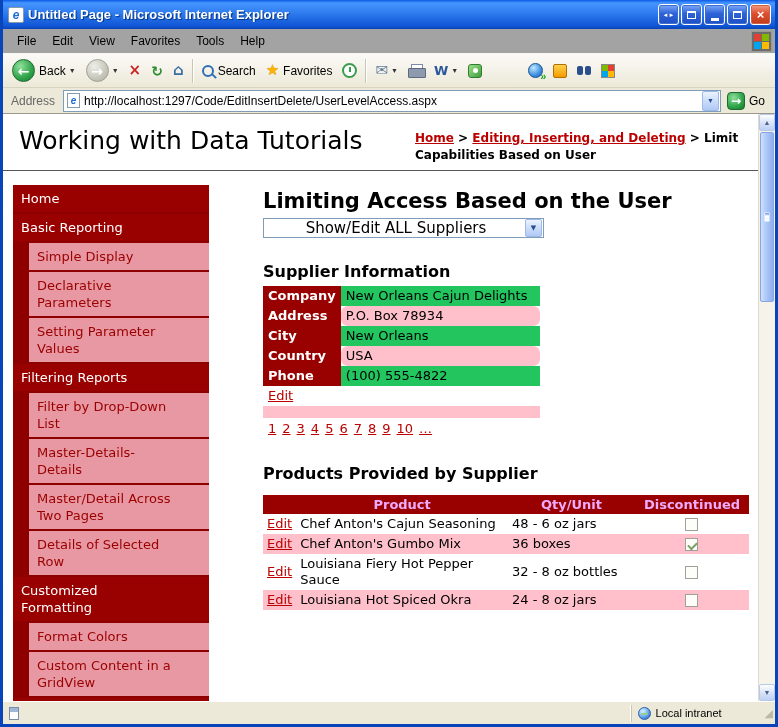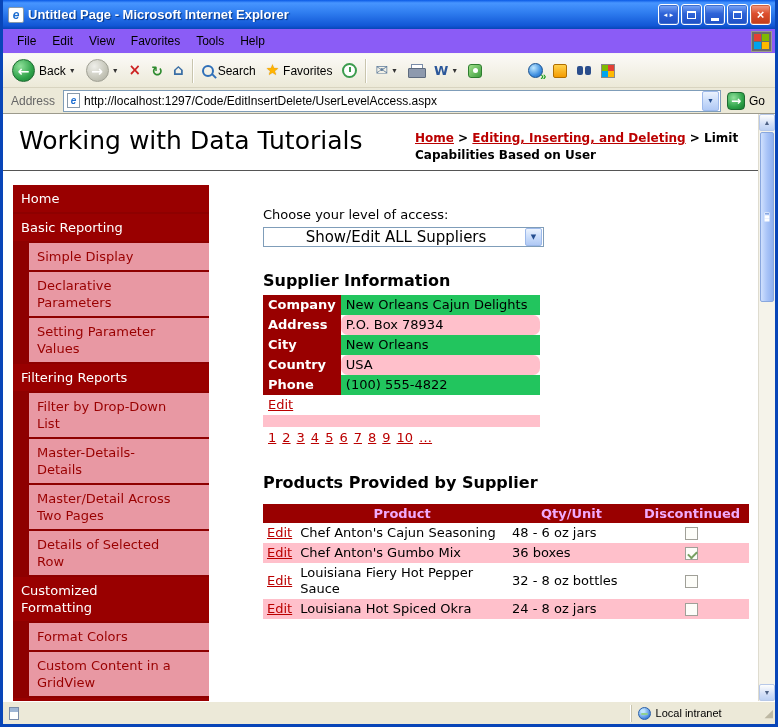--- a/index.html
+++ b/index.html
@@ -20,21 +20,21 @@
     background:linear-gradient(180deg,#7EA9F8,#2E63D8 45%,#1E4FC4);color:#fff;
     display:flex;align-items:center;justify-content:center;box-shadow:inset 0 0 0 1px #3E6FD0;flex:0 0 21px;}
   .tbtn.close{background:linear-gradient(180deg,#F0A08A,#DD4F2E 45%,#C13C1B);box-shadow:inset 0 0 0 1px #D06040;
     font-size:13px;font-weight:bold;}
   .g-arrows{font-size:6px;letter-spacing:0;}
   .g-box{width:9px;height:8px;border:1px solid #fff;border-top:2px solid #fff;display:block;}
   .g-min{width:8px;height:3px;background:#fff;display:block;margin-top:9px;}
   .g-max{width:9px;height:8px;border:1px solid #fff;border-top:2px solid #fff;display:block;}
 
   
-  .menubar{flex:0 0 25px;display:flex;align-items:center;background:#8b5cf6;padding:0 3px 0 6px;
+  .menubar{flex:0 0 25px;display:flex;align-items:center;background:#a3a3a3;padding:0 3px 0 6px;
     border-bottom:1px solid #F7F6F1;}
   .menu-items{display:flex;align-items:center;flex:1;}
   .menu-item{padding:4px 8px;font-size:12px;color:#000;cursor:pointer;}
   .win-flag{display:grid;grid-template-columns:7px 7px;grid-template-rows:7px 7px;gap:1px;
     background:#6B6B6B;padding:2px;border:1px solid #9A9A8E;}
   .win-flag i{display:block;}
   .win-flag i:nth-child(1){background:#E34034;}
   .win-flag i:nth-child(2){background:#7FBA00;}
   .win-flag i:nth-child(3){background:#00A4EF;}
   .win-flag i:nth-child(4){background:#FFB900;}
@@ -308,21 +308,21 @@
             <div class="side-item">Filter by Drop-Down List</div>
             <div class="side-item">Master-Details-Details</div>
             <div class="side-item">Master/Detail Across Two Pages</div>
             <div class="side-item">Details of Selected Row</div>
             <div class="side-section">Customized Formatting</div>
             <div class="side-item">Format Colors</div>
             <div class="side-item">Custom Content in a GridView</div>
             <div class="side-section"></div>
           </div>
         <div class="main">
-          <div class="access-label">Choose your level of access:</div>
+          <h1 class="page-title">Limiting Access Based on the User</h1>
           <div class="combo">
             <span class="combo-text">Show/Edit ALL Suppliers</span>
             <span class="combo-arrow">▼</span>
           </div>
           <h2 class="sec-heading">Supplier Information</h2>
           <table class="dv">
             <tbody>
                 <tr>
                   <td class="dv-label">Company</td>
                   <td class="dv-value">New Orleans Cajun Delights</td>

